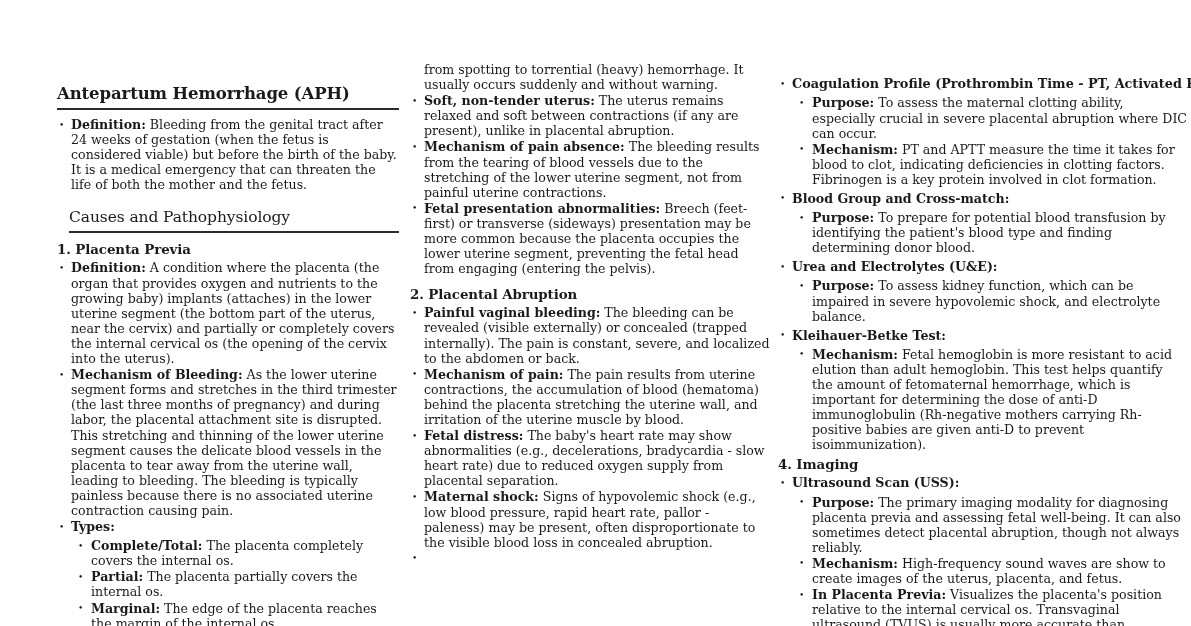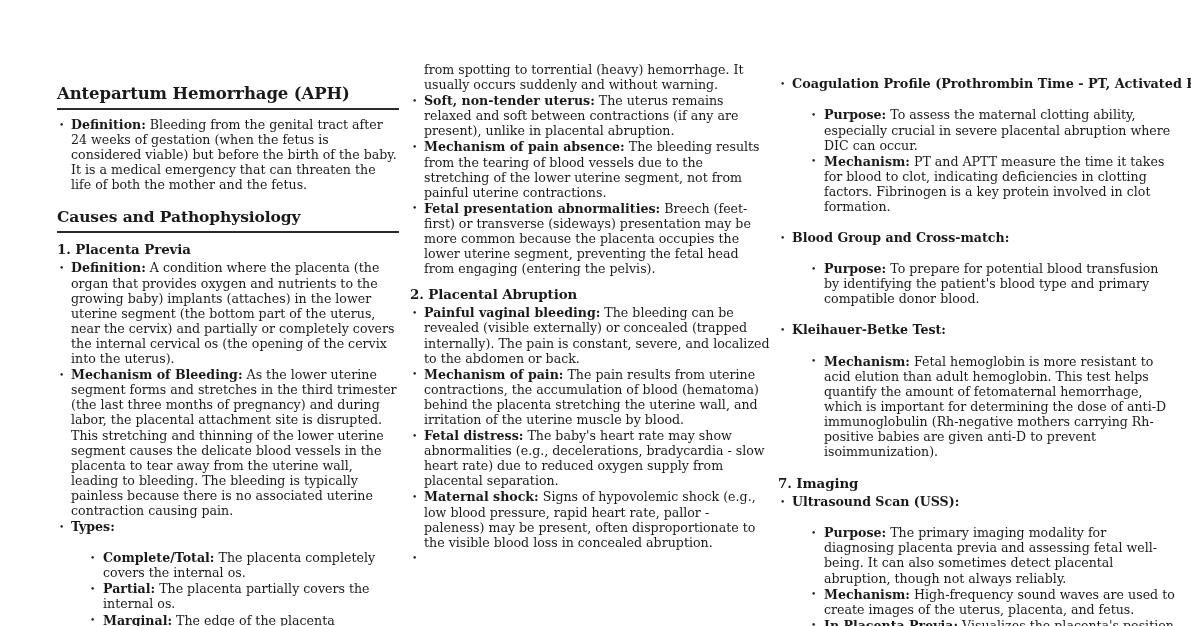--- a/index.html
+++ b/index.html
@@ -50,22 +50,22 @@
     line-height: 19px;
     font-weight: bold;
     margin: 0 0 7px 0;
     padding: 0 0 5px 0;
     border-bottom: 2.5px solid #2b2b2b;
     letter-spacing: -0.1px;
   }
   h2.doc-h2 {
     font-size: 15.5px;
     line-height: 18px;
-    font-weight: bold;
-    margin: 16px 0 6px 0;
+    font-weight: normal;
+    margin: 16px 0 6px 12px;
     padding: 0 0 5px 0;
     border-bottom: 2.5px solid #2b2b2b;
     letter-spacing: -0.1px;
   }
   h3.doc-h3 {
     font-size: 13.4px;
     line-height: 16px;
     font-weight: bold;
     margin: 10px 0 3px 0;
     padding: 0;
@@ -92,21 +92,21 @@
     content: "\2022";
     position: absolute;
     left: 2px;
     top: -0.5px;
     font-size: 9px;
     line-height: 16px;
     color: #1a1a1a;
   }
   ul.lvl2 {
     list-style: none;
-    margin: 16px;
+    margin: 4px;
     padding: 0;
   }
   ul.lvl2 > li {
     position: relative;
     padding-left: 16px;
     margin: 0 0 1px 0;
     font-size: 12.6px;
     line-height: 15.1px;
   }
   ul.lvl2 > li::before {
@@ -232,47 +232,55 @@
             <li>
               <span class="lead">Mechanism:</span><span class="body-run"> PT and APTT measure the time it takes for blood to clot, indicating deficiencies in clotting factors. Fibrinogen is a key protein involved in clot formation.</span>
             </li>
           </ul>
         </li>
 
         <li>
           <span class="lead">Blood Group and Cross-match:</span>
           <ul class="lvl2">
             <li>
-              <span class="lead">Purpose:</span><span class="body-run"> To prepare for potential blood transfusion by identifying the patient's blood type and primary compatible donor blood.</span>
-            </li>
-          </ul>
-        </li>
-
+              <span class="lead">Purpose:</span><span class="body-run"> To prepare for potential blood transfusion by identifying the patient's blood type and finding determining donor blood.</span>
+            </li>
+          </ul>
+        </li>
+
+        <li>
+          <span class="lead">Urea and Electrolytes (U&amp;E):</span>
+          <ul class="lvl2">
+            <li>
+              <span class="lead">Purpose:</span><span class="body-run"> To assess kidney function, which can be impaired in severe hypovolemic shock, and electrolyte balance.</span>
+            </li>
+          </ul>
+        </li>
 
         <li>
           <span class="lead">Kleihauer-Betke Test:</span>
           <ul class="lvl2">
             <li>
               <span class="lead">Mechanism:</span><span class="body-run"> Fetal hemoglobin is more resistant to acid elution than adult hemoglobin. This test helps quantify the amount of fetomaternal hemorrhage, which is important for determining the dose of anti-D immunoglobulin (Rh-negative mothers carrying Rh-positive babies are given anti-D to prevent isoimmunization).</span>
             </li>
           </ul>
         </li>
       </ul>
 
-      <h3 class="doc-h3 tight">7. Imaging</h3>
+      <h3 class="doc-h3 tight">4. Imaging</h3>
 
       <ul class="lvl1">
         <li>
           <span class="lead">Ultrasound Scan (USS):</span>
           <ul class="lvl2">
             <li>
               <span class="lead">Purpose:</span><span class="body-run"> The primary imaging modality for diagnosing placenta previa and assessing fetal well-being. It can also sometimes detect placental abruption, though not always reliably.</span>
             </li>
             <li>
-              <span class="lead">Mechanism:</span><span class="body-run"> High-frequency sound waves are used to create images of the uterus, placenta, and fetus.</span>
+              <span class="lead">Mechanism:</span><span class="body-run"> High-frequency sound waves are show to create images of the uterus, placenta, and fetus.</span>
             </li>
             <li>
               <span class="lead">In Placenta Previa:</span><span class="body-run"> Visualizes the placenta's position relative to the internal cervical os. Transvaginal ultrasound (TVUS) is usually more accurate than transabdominal ultrasound (TAUS) for confirming placenta previa because</span>
             </li>
           </ul>
         </li>
       </ul>
 
     </div>
 

